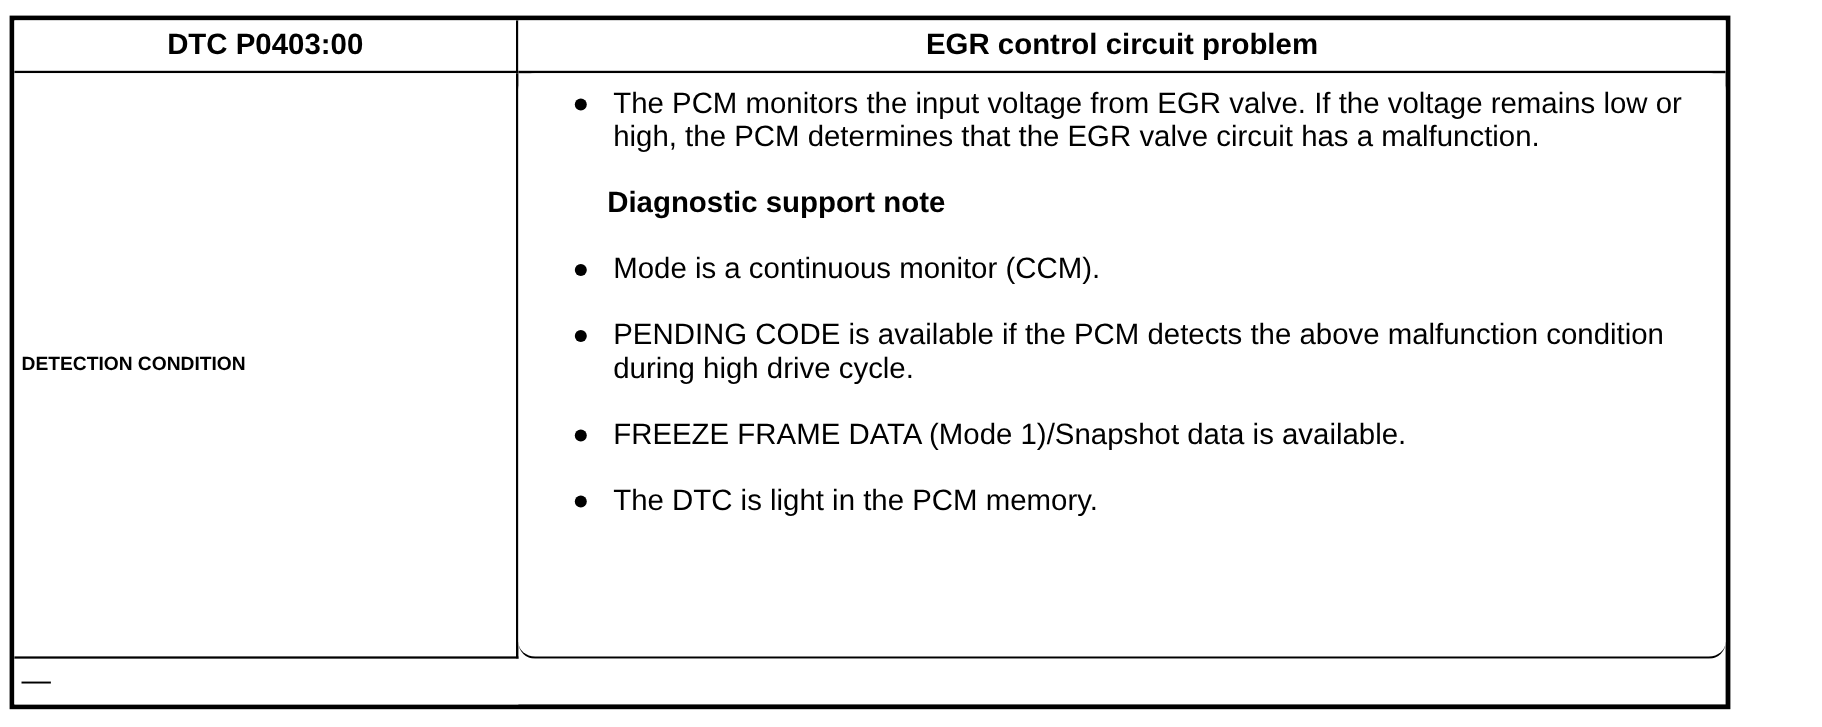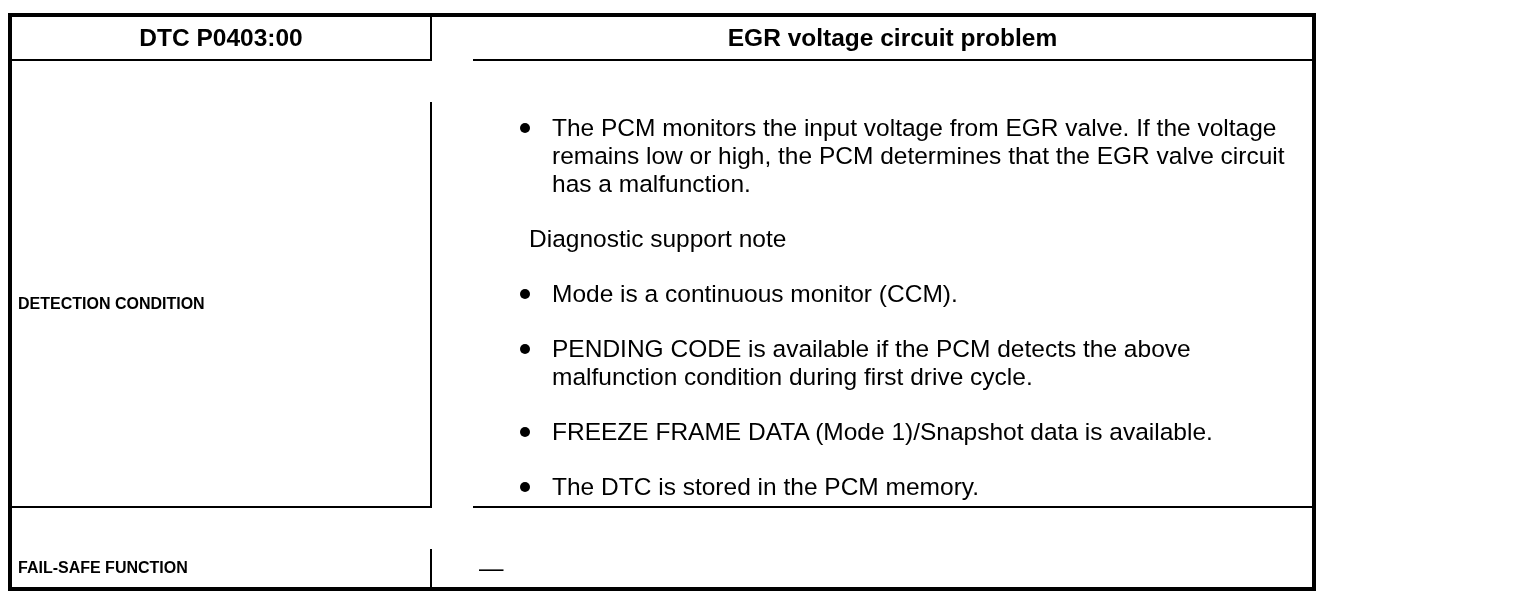--- a/index.html
+++ b/index.html
@@ -11,29 +11,28 @@
     width: 1518px;
     height: 606px;
     position: relative;
     font-family: "Liberation Sans", sans-serif;
     color: #000000;
   }
   .doc-table {
     position: absolute;
     left: 8px;
     top: 13px;
-    width: 1308px;
+    width: 1434px;
     height: 578px;
     box-sizing: border-box;
     border: 4px solid #000000;
     background: #ffffff;
     display: grid;
     grid-template-columns: 420px 1fr;
     grid-template-rows: 44px 1fr 38px;
-    gap: 41px;
   }
   .cell {
     box-sizing: border-box;
     overflow: hidden;
     background: #ffffff;
   }
   .border-right { border-right: 2px solid #000000; }
   .border-bottom { border-bottom: 2px solid #000000; }
 
   .header-cell {
@@ -49,60 +48,61 @@
     align-items: center;
     padding-left: 6px;
     font-size: 16px;
     font-weight: bold;
     white-space: nowrap;
   }
   .content-cell {
     padding: 12px 18px 0 0;
     font-size: 24.5px;
     line-height: 28px;
+    border-radius: 14px;
   }
   .li {
     position: relative;
     margin: 0 0 27px 0;
     padding-left: 79px;
   }
   .li-text {
     display: block;
     max-width: 945px;
   }
   .bullet-dot {
     position: absolute;
     left: 47px;
     top: 9px;
     width: 10px;
     height: 10px;
     border-radius: 50%;
     background: #000000;
   }
   .note-heading {
-    font-weight: normal;
-    margin: 0 0 27px 56px;
+    font-weight: bold;
+    margin: 0 0 27px 74px;
   }
   .dash-cell {
     display: flex;
     align-items: center;
     padding-left: 6px;
     font-size: 24.5px;
   }
 </style>
 </head>
 <body>
 
 <div class="doc-table">
 
   <div class="cell header-cell border-right border-bottom">
     <span>DTC P0403:00</span>
   </div>
   <div class="cell header-cell border-bottom">
-    <span>EGR voltage circuit problem</span>
+    <span>EGR control circuit problem</span>
   </div>
 
   <div class="cell label-cell border-right border-bottom">
     <span>DETECTION CONDITION</span>
   </div>
   <div class="cell content-cell border-bottom">
 
     <div class="li">
       <span class="bullet-dot"></span>
       <span class="li-text">The PCM monitors the input voltage from EGR valve. If the voltage remains low or high, the PCM determines that the EGR valve circuit has a malfunction.</span>
@@ -111,35 +111,32 @@
     <div class="note-heading">Diagnostic support note</div>
 
     <div class="li">
       <span class="bullet-dot"></span>
       <span class="li-text">Mode is a continuous monitor (CCM).</span>
     </div>
 
 
     <div class="li">
       <span class="bullet-dot"></span>
-      <span class="li-text">PENDING CODE is available if the PCM detects the above malfunction condition during first drive cycle.</span>
+      <span class="li-text">PENDING CODE is available if the PCM detects the above malfunction condition during high drive cycle.</span>
     </div>
 
     <div class="li">
       <span class="bullet-dot"></span>
       <span class="li-text">FREEZE FRAME DATA (Mode 1)/Snapshot data is available.</span>
     </div>
 
     <div class="li">
       <span class="bullet-dot"></span>
-      <span class="li-text">The DTC is stored in the PCM memory.</span>
+      <span class="li-text">The DTC is light in the PCM memory.</span>
     </div>
 
   </div>
 
-  <div class="cell label-cell border-right">
-    <span>FAIL-SAFE FUNCTION</span>
-  </div>
   <div class="cell dash-cell">
     <span>—</span>
   </div>
 
 </div>
 
 </body></html>

